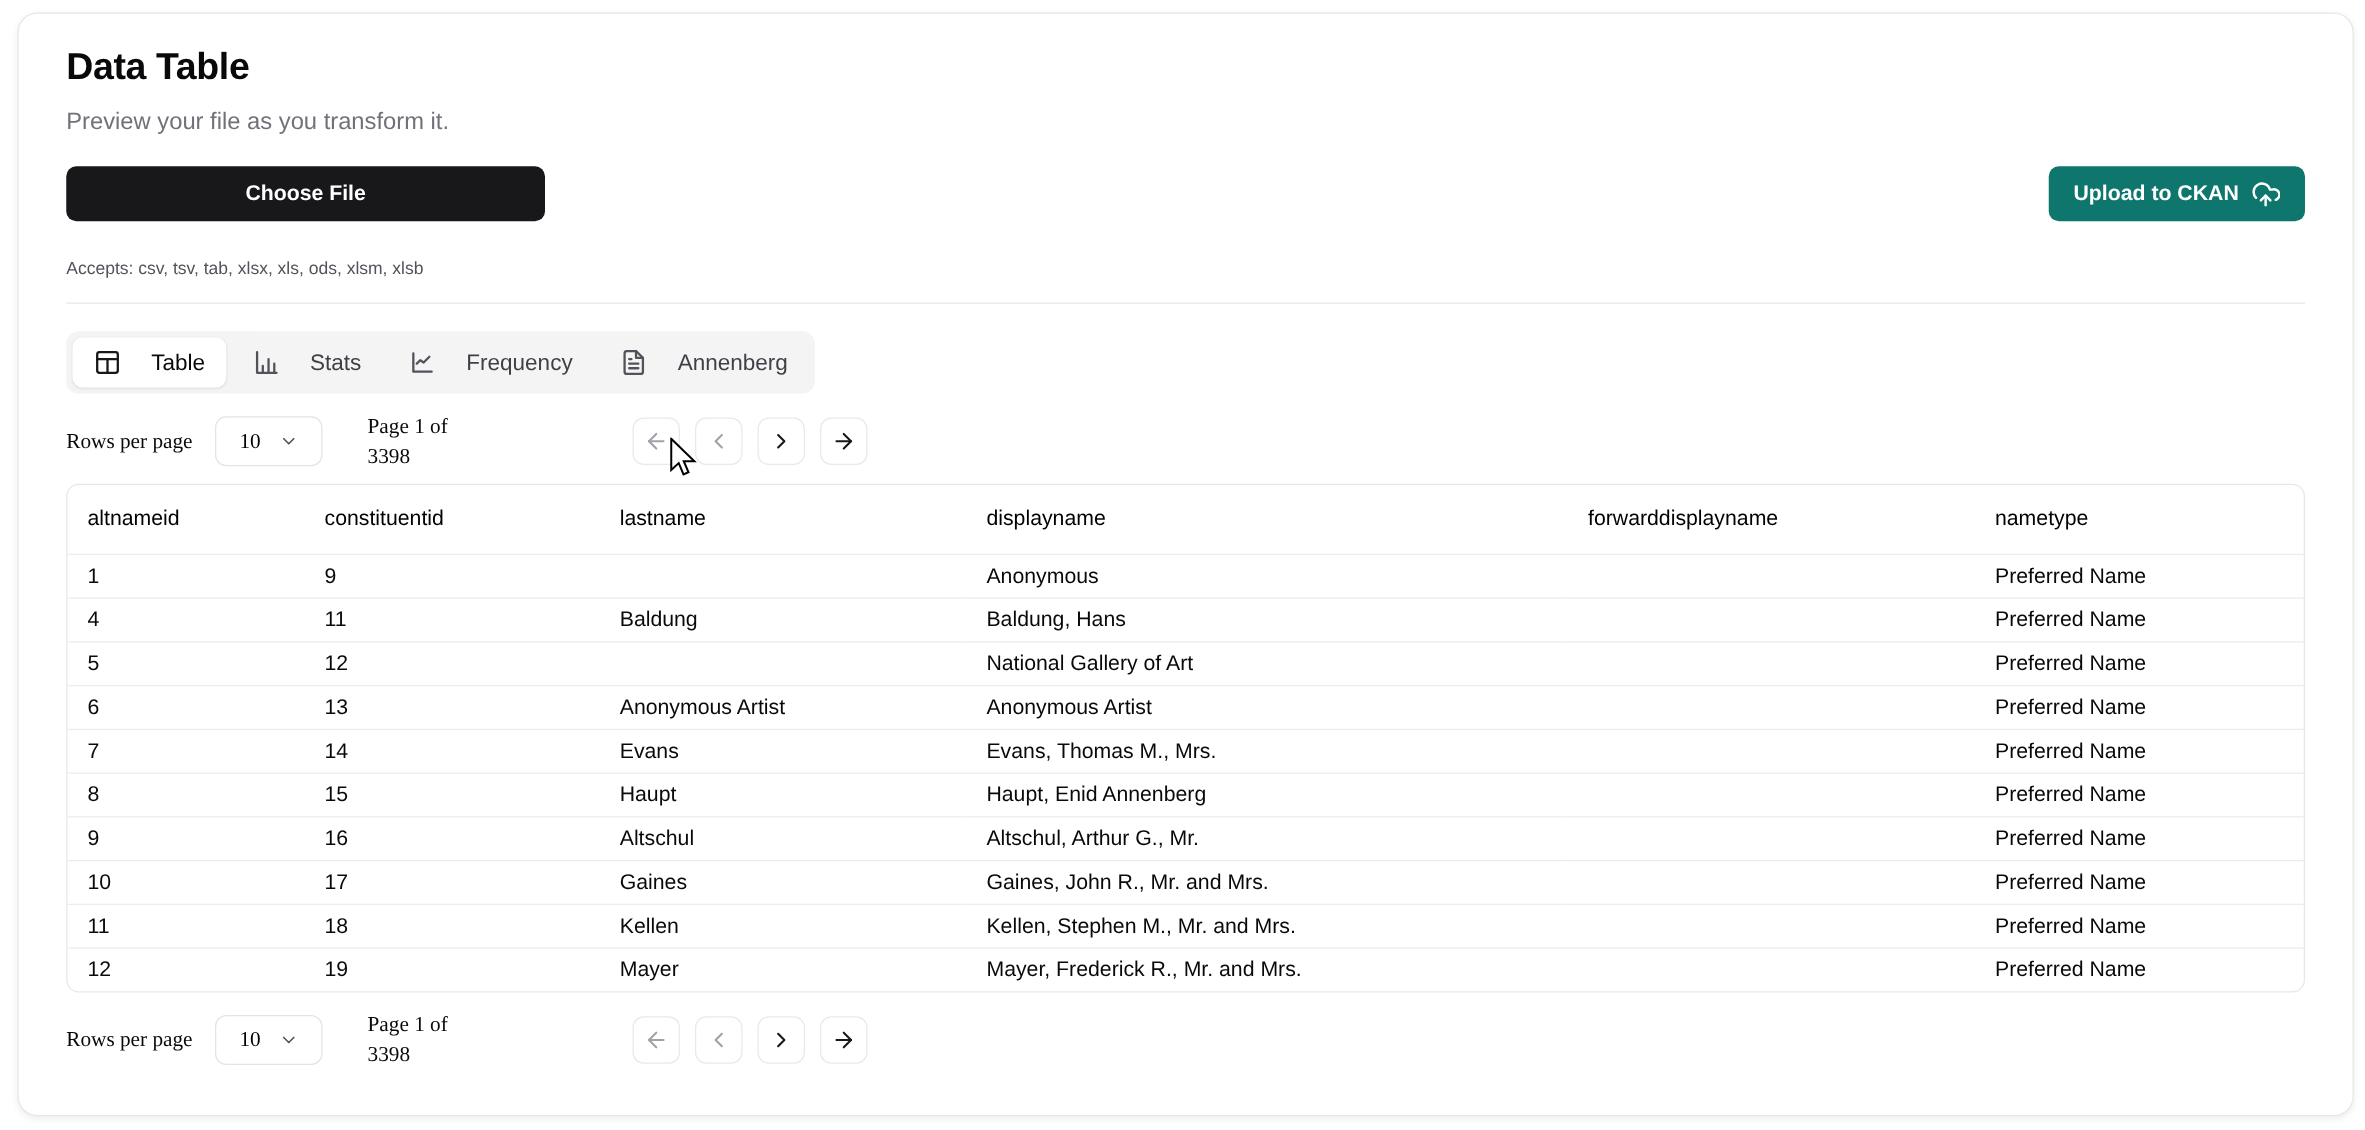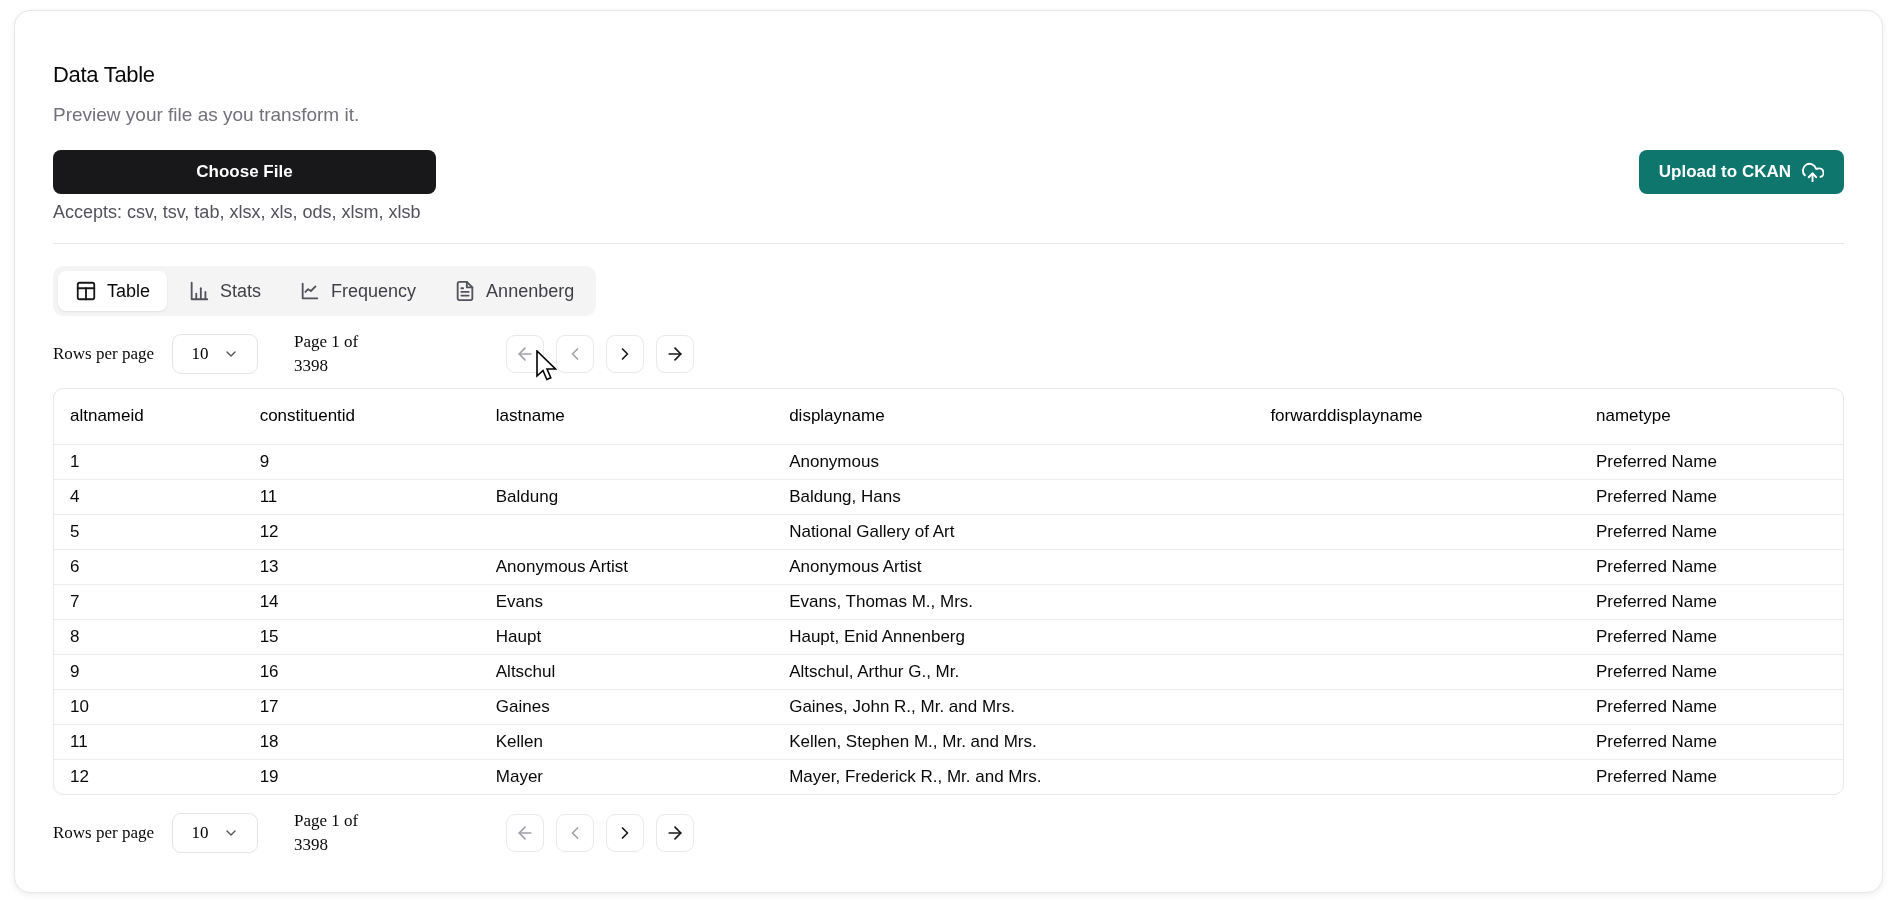--- a/index.html
+++ b/index.html
@@ -14,21 +14,21 @@
     position: absolute;
     left: 14px; top: 10px;
     width: 1869px; height: 883px;
     background: #ffffff;
     border: 1px solid #e7e7ea;
     border-radius: 16px;
     box-shadow: 0 2px 6px rgba(0,0,0,0.07);
     padding: 26px 38px 24px 24px;
   }
   .card-inner { padding-left: 14px; }
-  .page-title { font-size: 22px; font-weight: 400; letter-spacing: -0.3px; margin-top: 25px; }
+  .page-title { font-size: 30px; font-weight: 700; letter-spacing: -0.3px; }
   .page-subtitle { font-size: 19px; color: #71717a; margin-top: 16px; }
 
   .actions-row {
     margin-top: 24px;
     display: flex; align-items: flex-start; justify-content: space-between;
   }
   .choose-file-btn {
     width: 383px; height: 44px;
     background: #18181b; color: #ffffff;
     border: none; border-radius: 8px;
@@ -40,31 +40,31 @@
   .upload-btn {
     height: 44px;
     background: #0f766e; color: #ffffff;
     border: none; border-radius: 8px;
     padding: 0 20px;
     font-size: 17px; font-weight: 600;
     font-family: inherit;
     display: flex; align-items: center; gap: 10px;
     cursor: pointer;
   }
-  .accepts-text { margin-top: 8px; font-size: 18px; color: #52525b; }
+  .accepts-text { margin-top: 29px; font-size: 14px; color: #52525b; }
 
   .divider { border: none; border-top: 1px solid #e7e7ea; margin: 20px 0 22px 0; }
 
   .tabs {
     display: inline-flex; align-items: center;
     background: #f4f4f5; border-radius: 10px;
     padding: 5px; gap: 4px;
   }
   .tab {
-    display: flex; align-items: center; gap: 10px;
+    display: flex; align-items: center; gap: 24px;
     padding: 9px 17px;
     font-size: 18px; color: #3f3f46;
     border-radius: 8px; border: none; background: transparent;
     font-family: inherit; cursor: pointer;
   }
   .tab svg { stroke: #52525b; }
   .tab.active {
     background: #ffffff; color: #09090b;
     box-shadow: 0 1px 2px rgba(0,0,0,0.08);
   }

